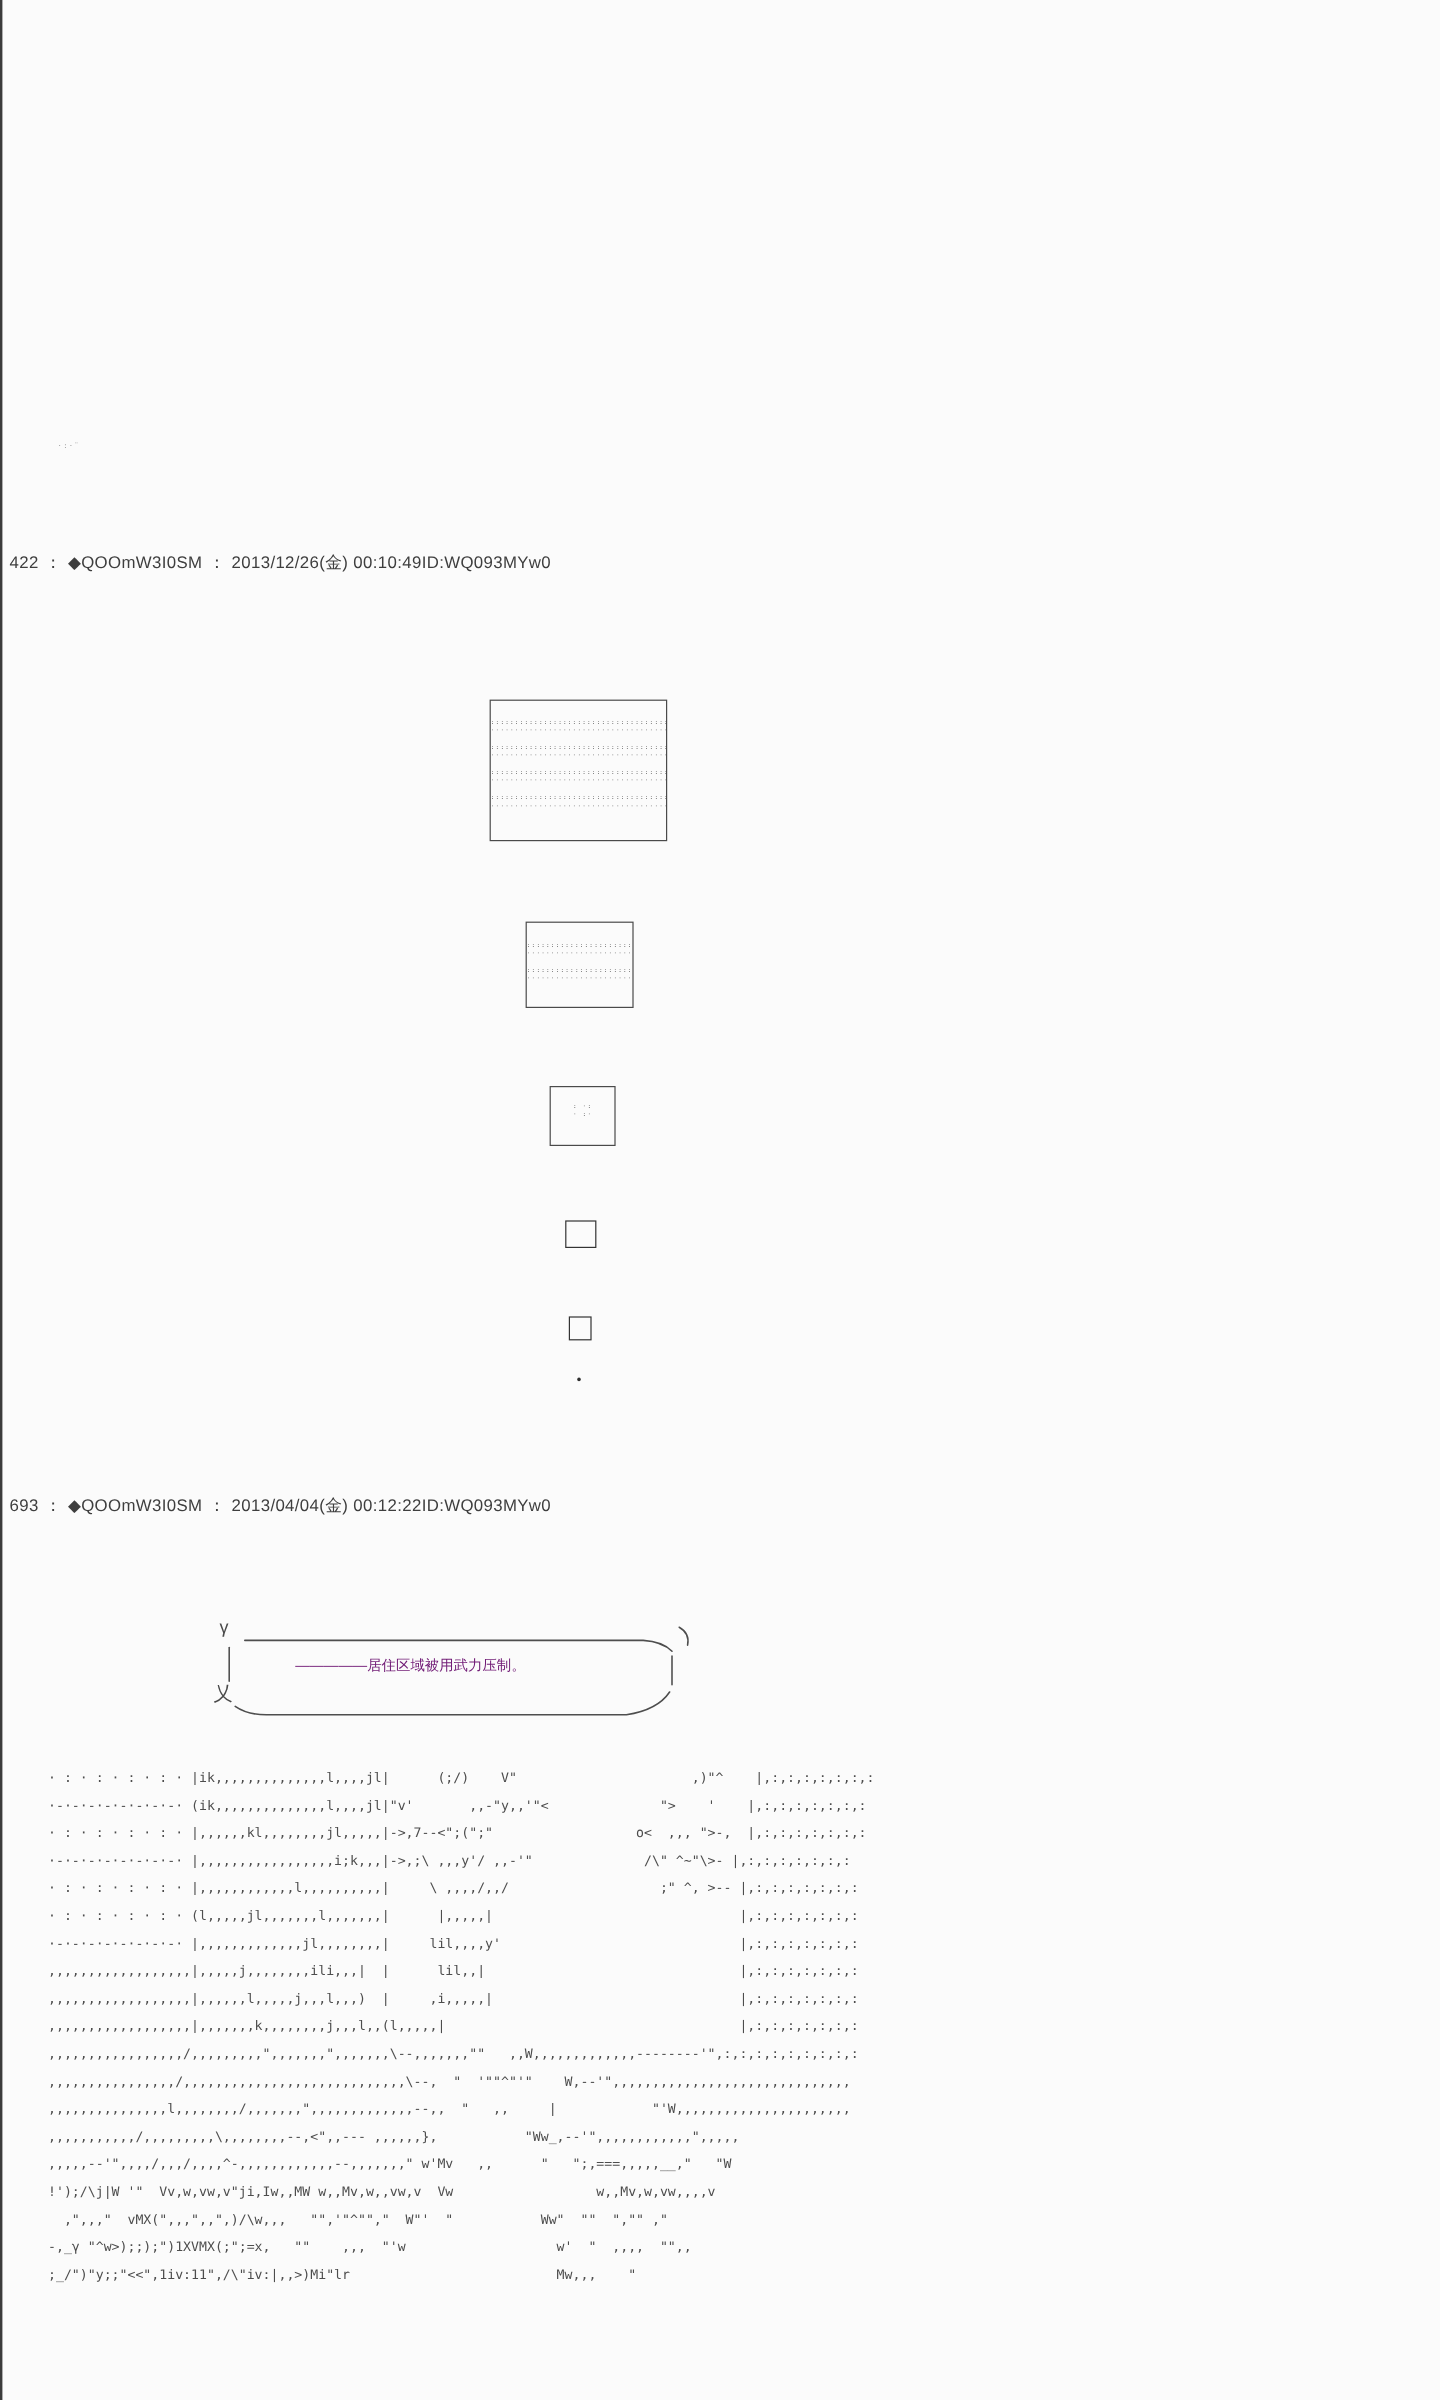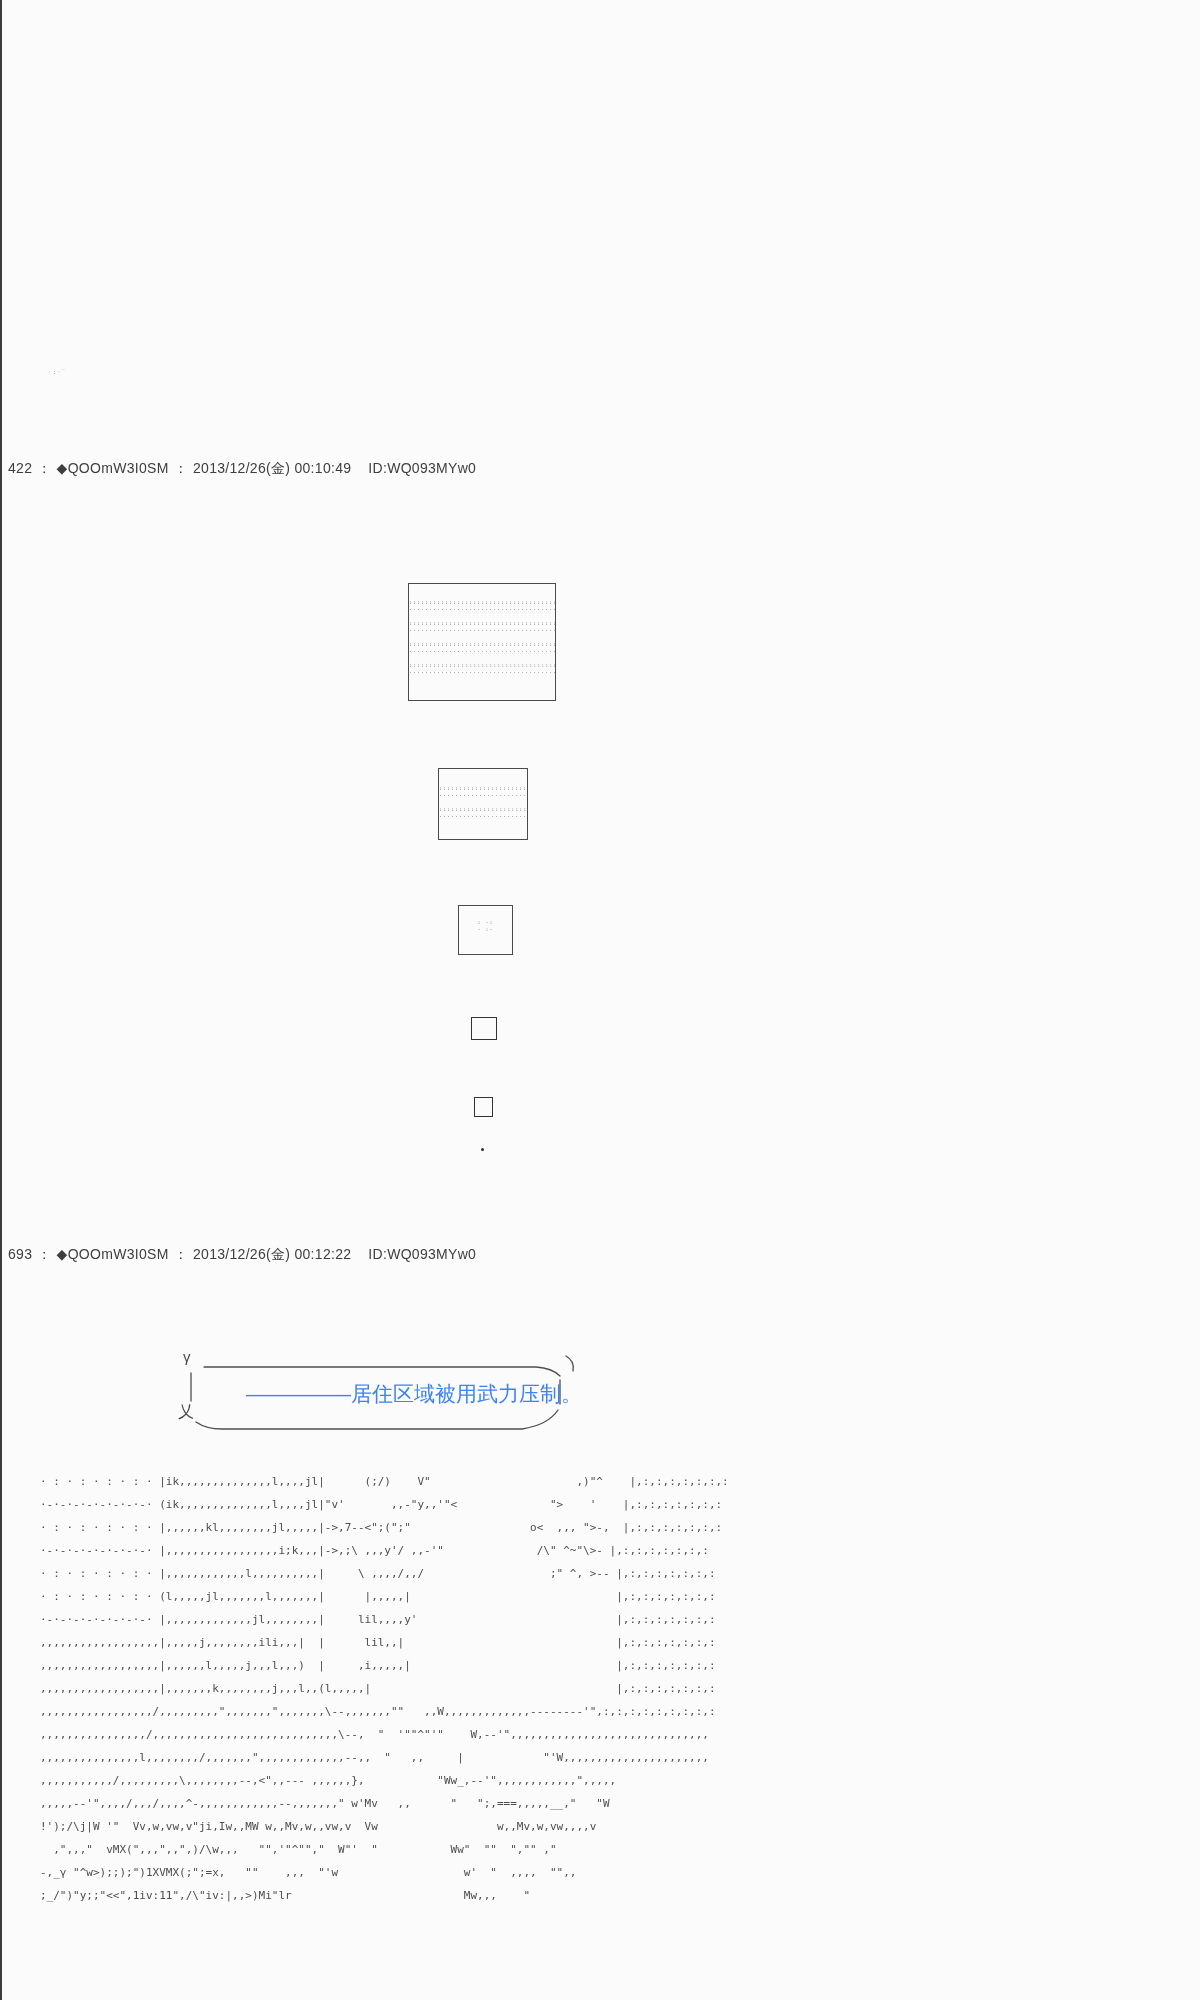--- a/index.html
+++ b/index.html
@@ -6,40 +6,40 @@
   body{
     width:1200px;height:2000px;position:relative;overflow:hidden;
     background:#fbfbfb;color:#3f3f3f;
     font-family:"Liberation Sans",sans-serif;
   }
   .left-edge{position:absolute;left:0;top:0;width:2px;height:100%;background:#3c3c3c}
   .stray{position:absolute;left:48px;top:368px;font-size:6px;letter-spacing:1px;color:#9a9a9a;
     font-family:"DejaVu Sans Mono",monospace}
   .post-header{position:absolute;left:8px;font-size:14px;letter-spacing:.3px;color:#3e3e3e;white-space:nowrap}
   .post-header .sp{margin:0 5px}
-  .post-header .idp{margin-left:17px}
+  .post-header .idp{margin-left:0}
 
   .aa-box{position:absolute;border:1px solid #4a4a4a;box-sizing:border-box;text-align:center;
     color:#5e5e5e;font-family:"DejaVu Sans Mono",monospace;overflow:hidden}
   .boxrow{font-size:5px;line-height:7px;letter-spacing:1px;white-space:pre}
   .aa-box .boxrow:nth-child(odd){margin-top:7px}
   .aa-box .boxrow:first-child{margin-top:0}
   #box1{left:408px;top:583px;width:148px;height:118px;padding-top:15px}
   #box2{left:438px;top:768px;width:90px;height:72px;padding-top:16px}
   #box3{left:458px;top:905px;width:55px;height:50px;padding-top:13px}
   #box4{left:471px;top:1017px;width:26px;height:23px;border-color:#333}
   #box5{left:474px;top:1097px;width:19px;height:20px;border-color:#333}
   .dot{position:absolute;left:481px;top:1148px;width:3px;height:3px;background:#2e2e2e;border-radius:50%}
 
   .bubble{position:absolute;left:170px;top:1346px;width:432px;height:94px}
   .bubble svg{position:absolute;left:0;top:0}
   .bubble .gamma{position:absolute;left:13px;top:2px;font-size:15px;color:#4a4a4a}
   .bubble .tail{position:absolute;left:8px;top:56px;font-size:16px;color:#4a4a4a}
-  .bubble .btext{position:absolute;left:76px;top:34px;width:310px;text-align:right;
-    font-size:21px;color:#3b82f6;white-space:nowrap}
+  .bubble .btext{position:absolute;left:76px;top:34px;width:310px;text-align:left;
+    font-size:12px;color:#701a75;white-space:nowrap}
 
   .aa{position:absolute;left:40px;top:1470px;width:720px;
     font-family:"DejaVu Sans Mono",monospace;font-size:11px;line-height:23px;color:#4d4d4d}
   .aa-line{white-space:pre;height:23px;overflow:visible}
 </style>
 </head>
 <body>
 
 <div class="left-edge"></div>
 <div class="stray">·:·¨</div>
@@ -66,21 +66,21 @@
   </div>
 <div class="aa-box" id="box3">
     <div class="boxrow">: ·:</div>
     <div class="boxrow">· :·</div>
   </div>
 <div class="aa-box" id="box4"></div>
 <div class="aa-box" id="box5"></div>
 <div class="dot"></div>
 
 <div class="post-header" style="top:1246px">
-  <span>693</span><span class="sp">：</span><span>◆QOOmW3I0SM</span><span class="sp">：</span><span>2013/12/26(金) 00:12:22</span><span class="idp">ID:WQ093MYw0</span>
+  <span>693</span><span class="sp">：</span><span>◆QOOmW3I0SM</span><span class="sp">：</span><span>2013/04/04(金) 00:12:22</span><span class="idp">ID:WQ093MYw0</span>
 </div>
 
 <div class="bubble">
   <svg width="432" height="94" viewBox="0 0 432 94">
     <g fill="none" stroke="#4e4e4e" stroke-width="1.3" stroke-linecap="round">
       <path d="M34,21 H366 q16,1 24,9"></path>
       <path d="M396,10 q9,5 7,15"></path>
       <path d="M21,27 V55"></path>
       <path d="M26,76 q10,7 26,7 H352 q26,-4 36,-19"></path>
       <path d="M390,34 V58"></path>

